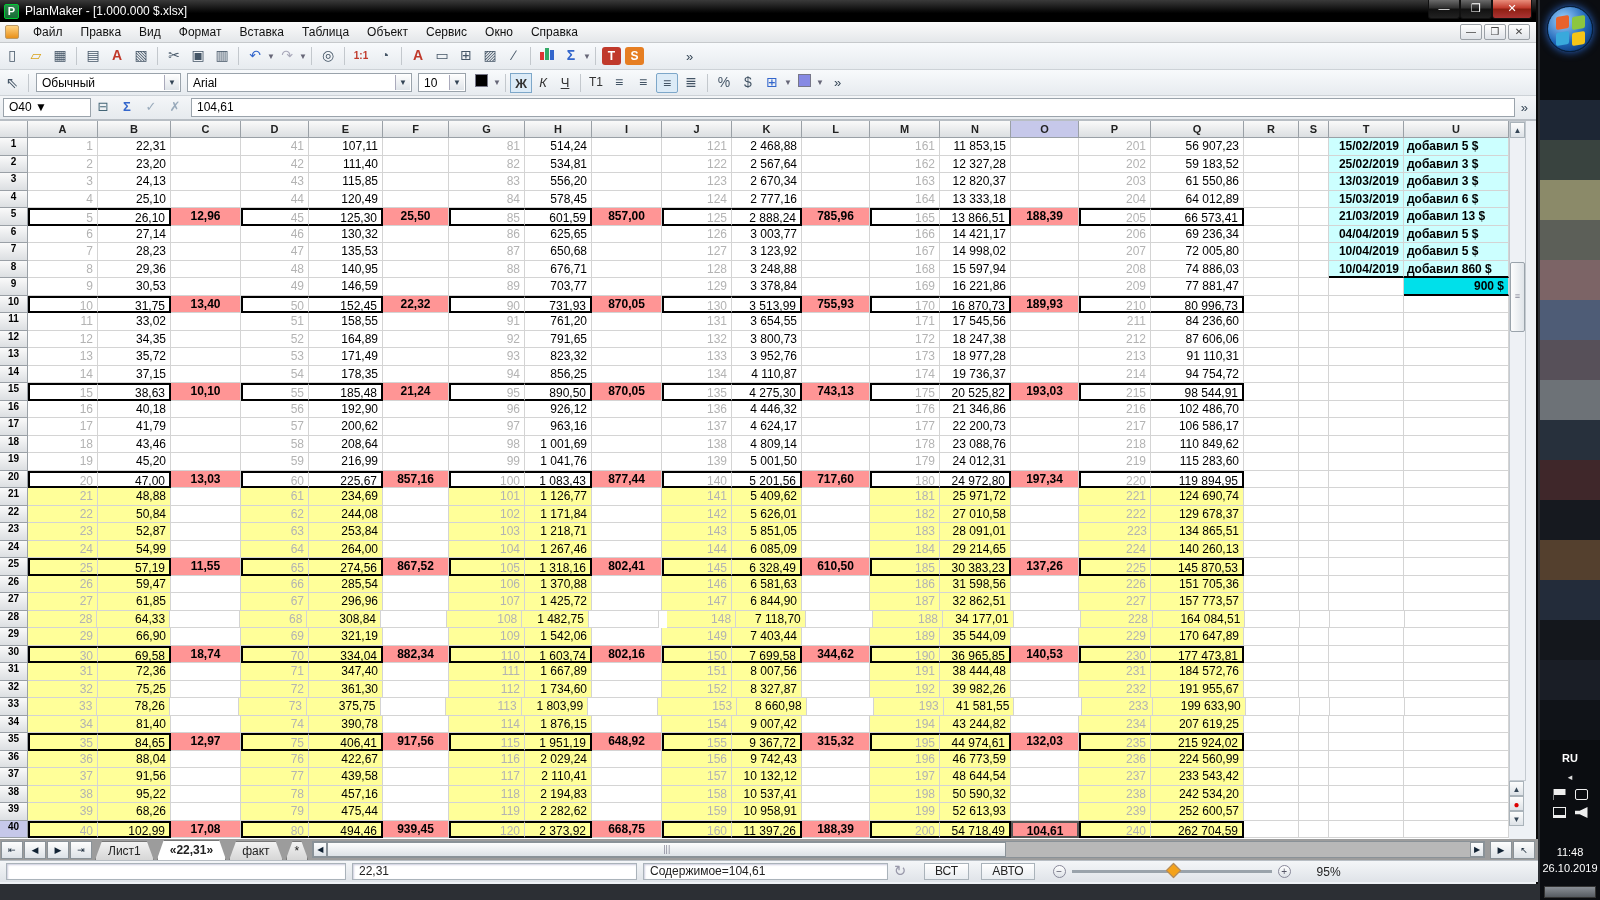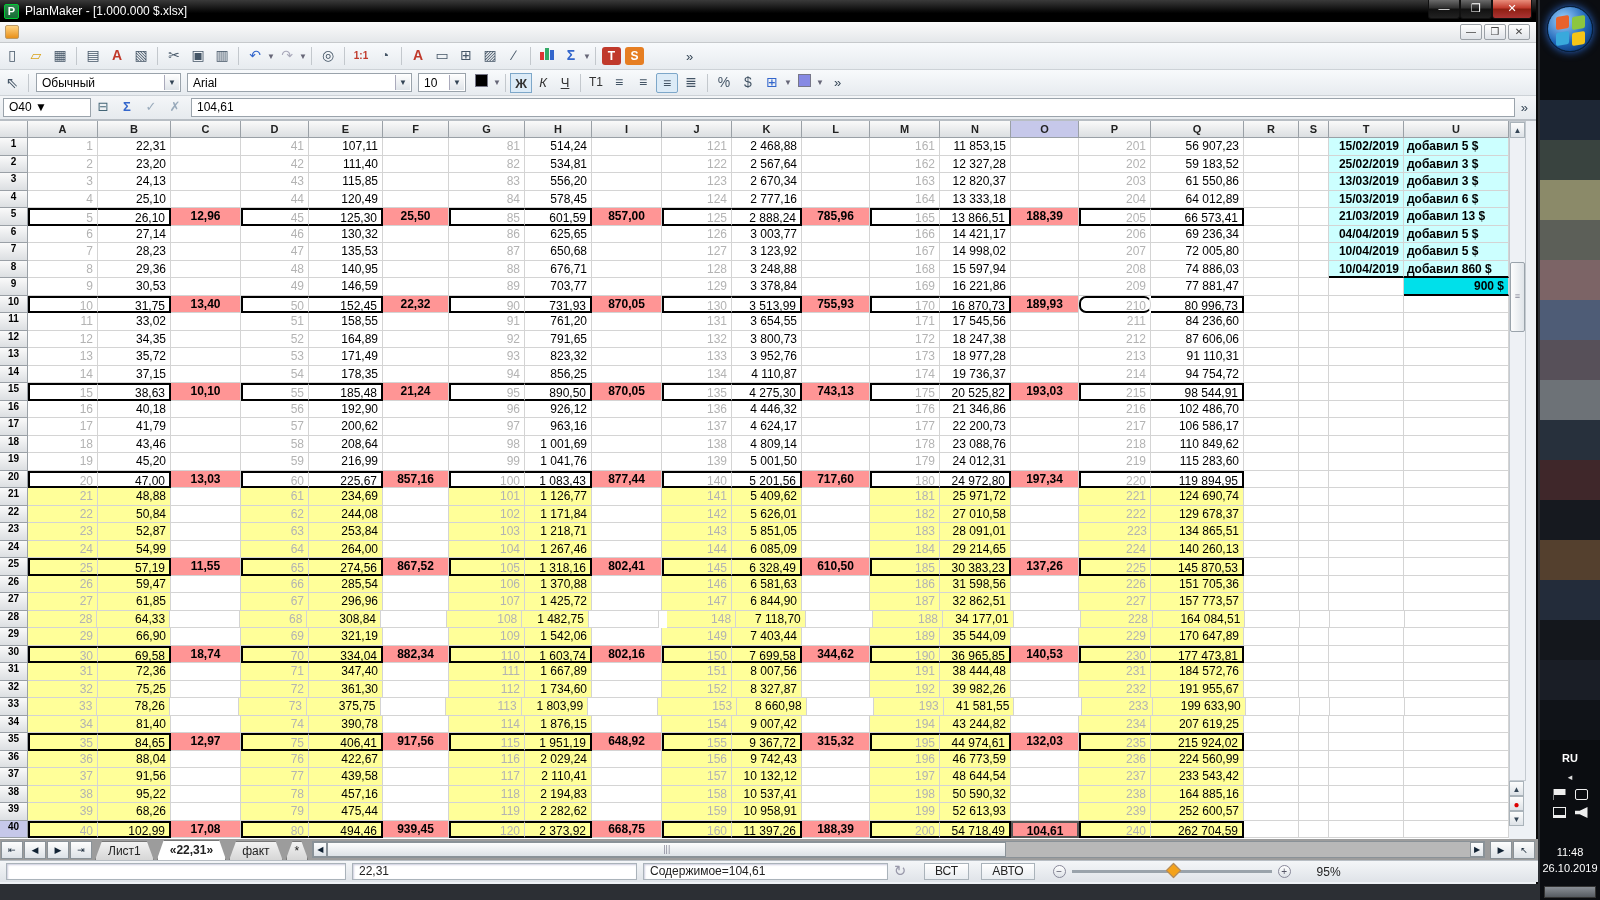--- a/index.html
+++ b/index.html
@@ -171,20 +171,32 @@
       <div id="title-text">PlanMaker - [1.000.000 $.xlsx]</div>
       <div id="wincontrols">
         <div class="wbtn">—</div>
         <div class="wbtn">❒</div>
         <div class="wbtn close">✕</div>
       </div>
     </div>
 
     <div id="menubar">
       <div class="docicon"></div>
+      <div id="menu-items" style="display: flex;">
+          <div class="menu-item">Файл</div>
+          <div class="menu-item">Правка</div>
+          <div class="menu-item">Вид</div>
+          <div class="menu-item">Формат</div>
+          <div class="menu-item">Вставка</div>
+          <div class="menu-item">Таблица</div>
+          <div class="menu-item">Объект</div>
+          <div class="menu-item">Сервис</div>
+          <div class="menu-item">Окно</div>
+          <div class="menu-item">Справка</div>
+        </div>
       <div id="mdicontrols">
         <div class="mdib">—</div>
         <div class="mdib">❒</div>
         <div class="mdib">✕</div>
       </div>
     </div>
 
     <div id="toolbar-main" class="toolbar">
         <div class="tbi">▯</div>
         <div class="tbi" style="color: rgb(217, 162, 26);">▱</div>
@@ -524,21 +536,21 @@
           <div class="c ms" style="width: 66px;">22,32</div>
           <div class="c idx mbl" style="width: 76px;">90</div>
           <div class="c val mbr" style="width: 67px;">731,93</div>
           <div class="c ms" style="width: 70px;">870,05</div>
           <div class="c idx mbl" style="width: 70px;">130</div>
           <div class="c val mbr" style="width: 70px;">3 513,99</div>
           <div class="c ms" style="width: 68px;">755,93</div>
           <div class="c idx mbl" style="width: 70px;">170</div>
           <div class="c val mbr" style="width: 71px;">16 870,73</div>
           <div class="c ms" style="width: 68px;">189,93</div>
-          <div class="c idx mbl" style="width: 72px; border-radius: 7px;">210</div>
+          <div class="c idx mbl" style="width: 72px;">210</div>
           <div class="c val mbr" style="width: 93px;">80 996,73</div>
           <div class="c" style="width: 55px;"></div>
           <div class="c" style="width: 30px;"></div>
           <div class="c" style="width: 75px;"></div>
           <div class="c" style="width: 105px;"></div>
         </div>
         <div class="grow">
           <div class="rh">11</div>
           <div class="c idx" style="width: 70px;">11</div>
           <div class="c val" style="width: 73px;">33,02</div>
@@ -1197,21 +1209,21 @@
           <div class="c idx yl" style="width: 76px;">118</div>
           <div class="c val yl" style="width: 67px;">2 194,83</div>
           <div class="c" style="width: 70px;"></div>
           <div class="c idx yl" style="width: 70px;">158</div>
           <div class="c val yl" style="width: 70px;">10 537,41</div>
           <div class="c" style="width: 68px;"></div>
           <div class="c idx yl" style="width: 70px;">198</div>
           <div class="c val yl" style="width: 71px;">50 590,32</div>
           <div class="c" style="width: 68px;"></div>
           <div class="c idx yl" style="width: 72px;">238</div>
-          <div class="c val yl" style="width: 93px;">164 885,16</div>
+          <div class="c val yl" style="width: 93px;">242 534,20</div>
           <div class="c" style="width: 55px;"></div>
           <div class="c" style="width: 30px;"></div>
           <div class="c" style="width: 75px;"></div>
           <div class="c" style="width: 105px;"></div>
         </div>
         <div class="grow">
           <div class="rh">39</div>
           <div class="c idx yl" style="width: 70px;">39</div>
           <div class="c val yl" style="width: 73px;">68,26</div>
           <div class="c" style="width: 70px;"></div>

